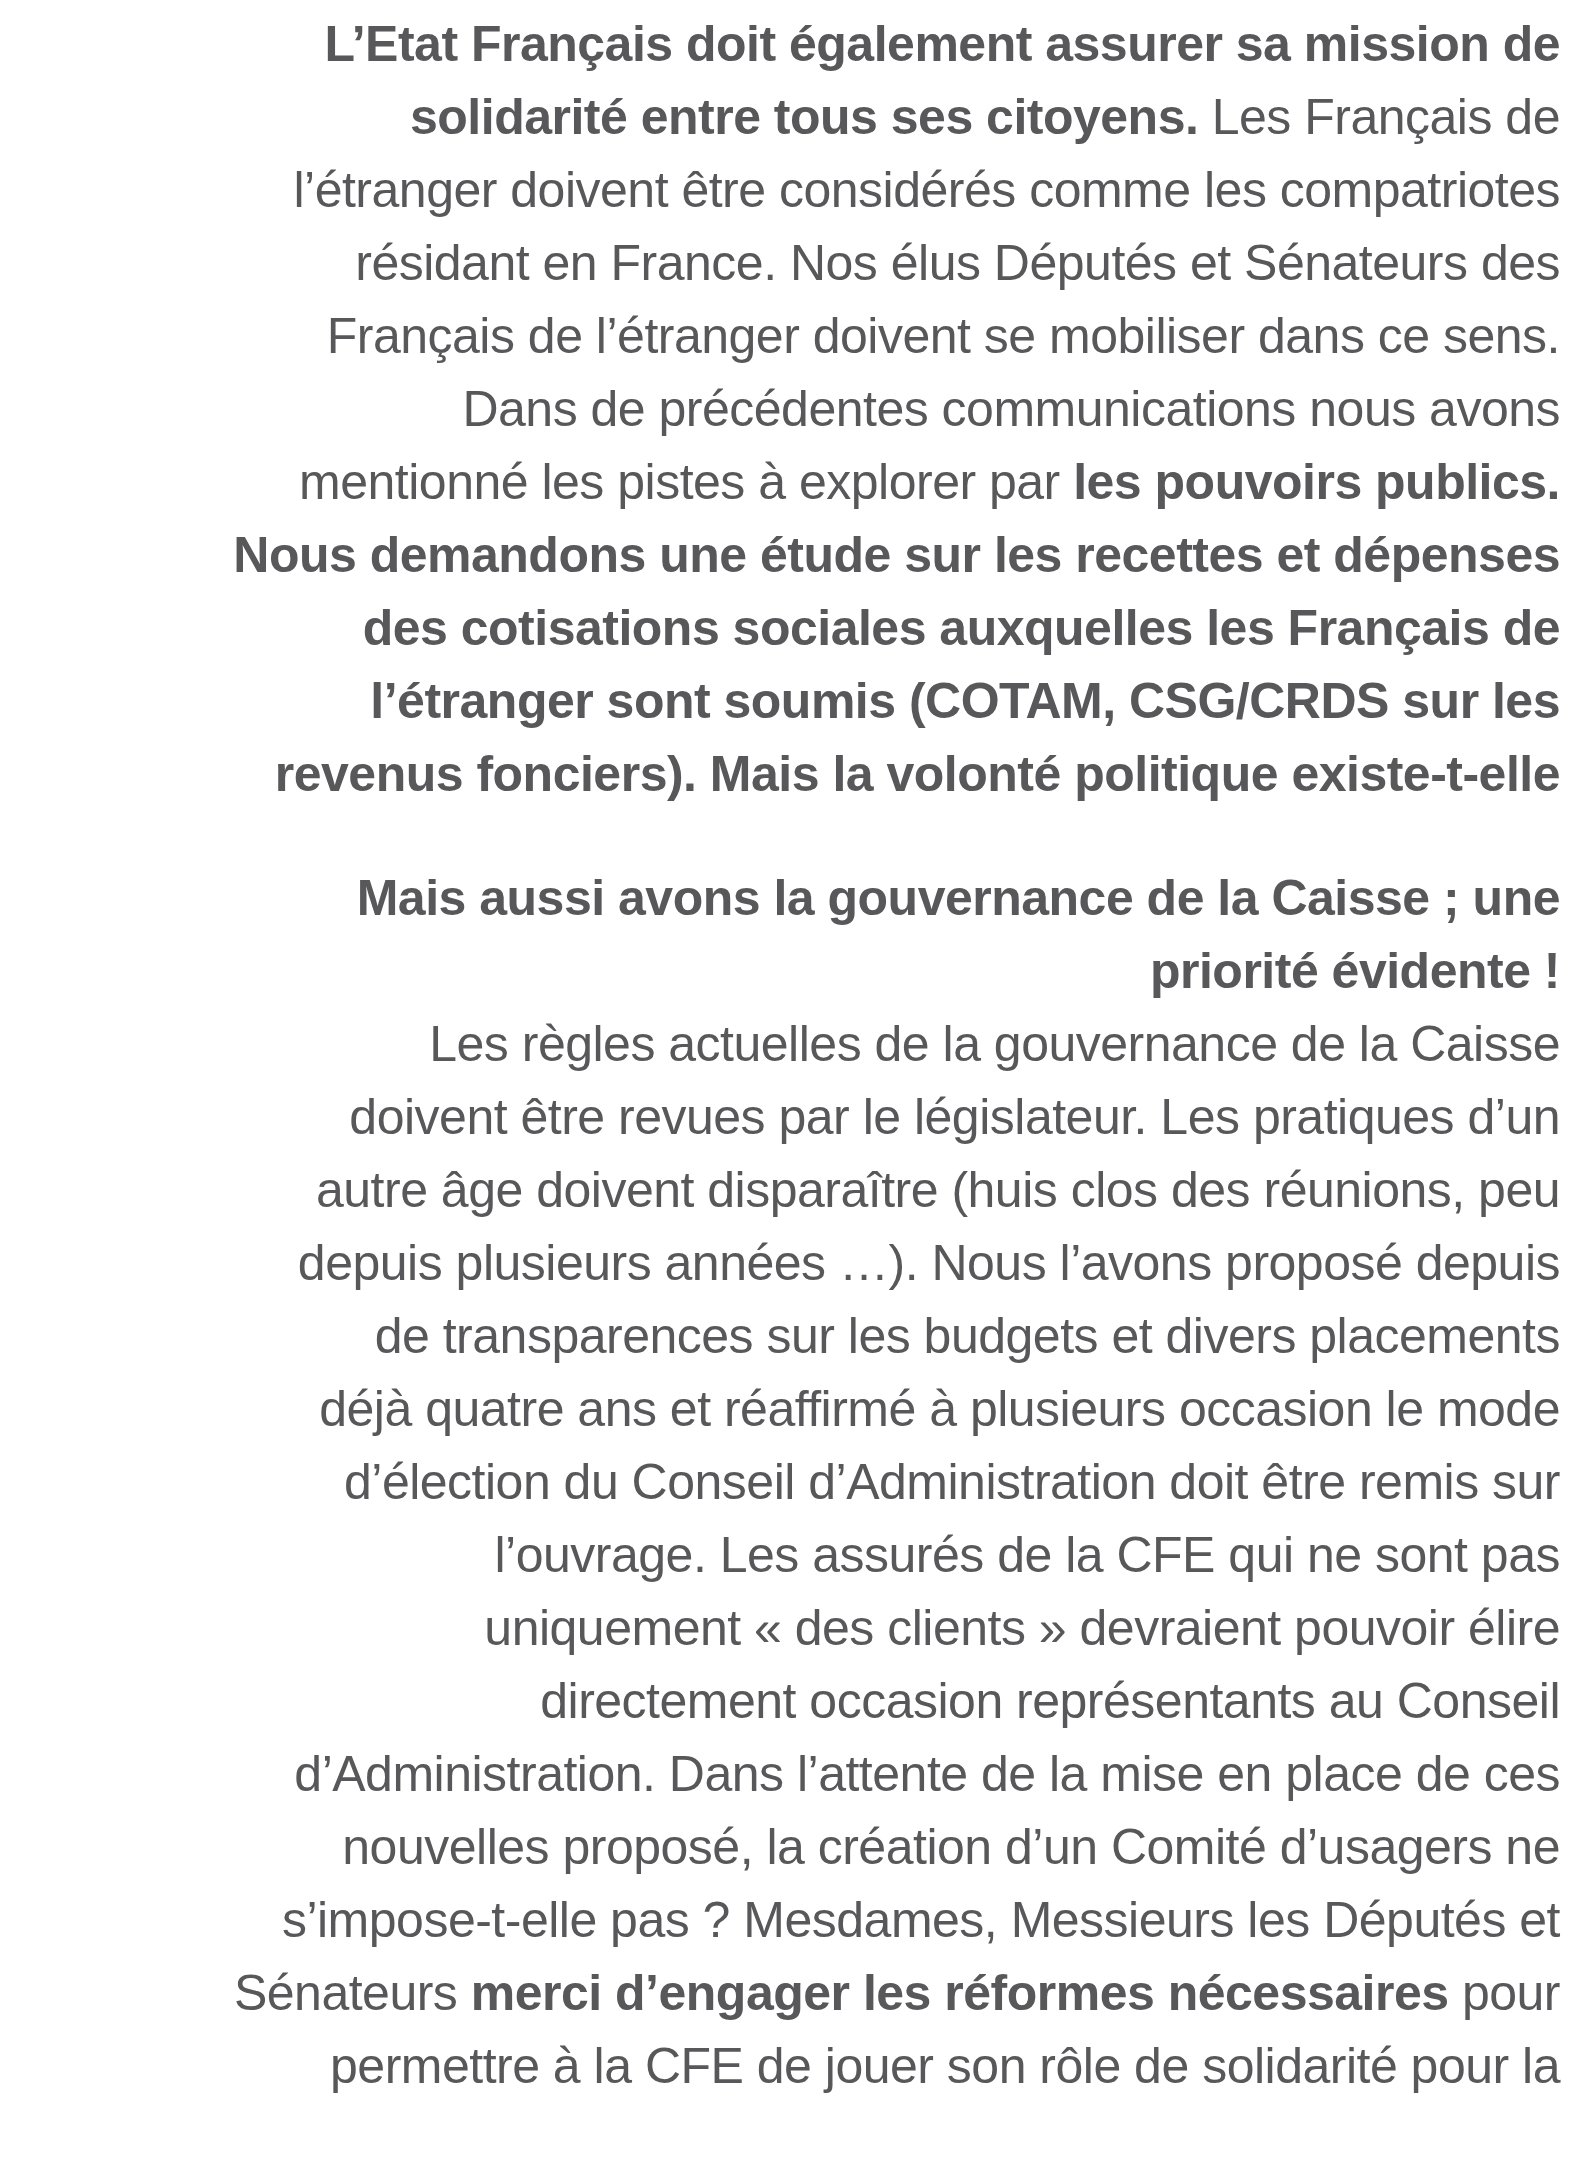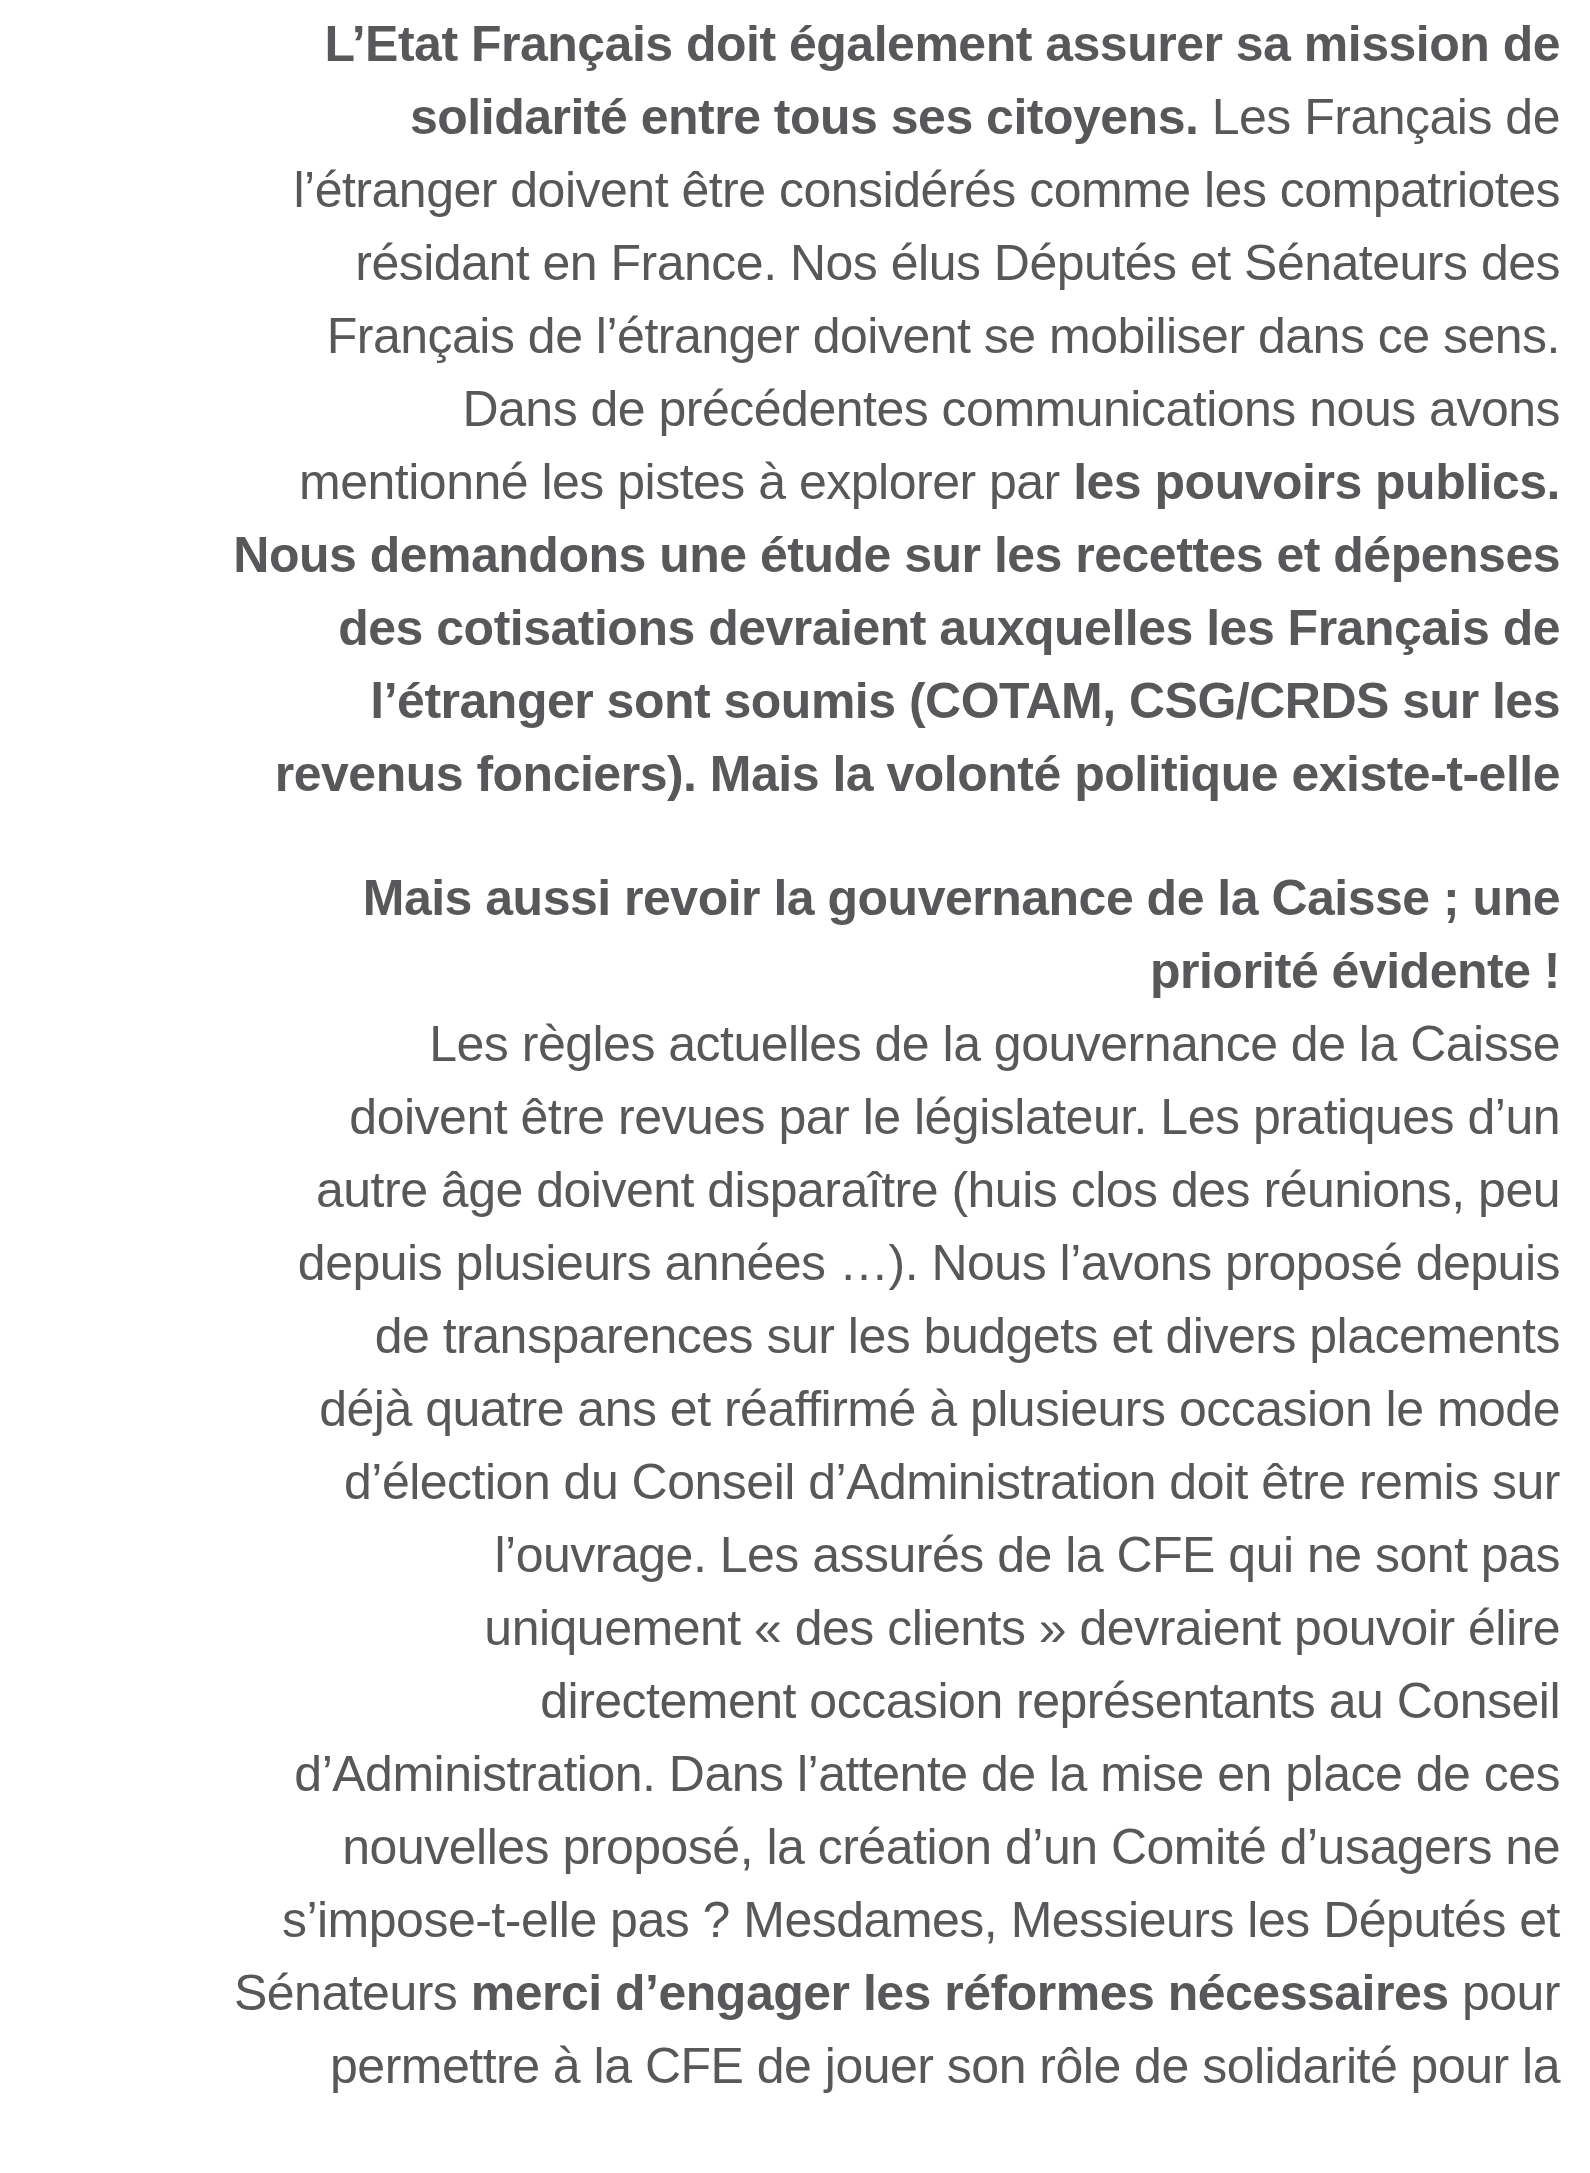--- a/index.html
+++ b/index.html
@@ -44,26 +44,26 @@
 <main class="article" style="color: rgb(88, 88, 90);">
     <p class="para">
       <span class="line"><span class="seg seg-bold">L’Etat Français doit également assurer sa mission de</span></span>
       <span class="line"><span class="seg seg-bold">solidarité entre tous ses citoyens.</span><span class="seg"> Les Français de</span></span>
       <span class="line"><span class="seg">l’étranger doivent être considérés comme les compatriotes</span></span>
       <span class="line"><span class="seg">résidant en France. Nos élus Députés et Sénateurs des</span></span>
       <span class="line"><span class="seg">Français de l’étranger doivent se mobiliser dans ce sens.</span></span>
       <span class="line"><span class="seg">Dans de précédentes communications nous avons</span></span>
       <span class="line"><span class="seg">mentionné les pistes à explorer par </span><span class="seg seg-bold">les pouvoirs publics.</span></span>
       <span class="line"><span class="seg seg-bold">Nous demandons une étude sur les recettes et dépenses</span></span>
-      <span class="line"><span class="seg seg-bold">des cotisations devraient auxquelles les Français de</span></span>
+      <span class="line"><span class="seg seg-bold">des cotisations sociales auxquelles les Français de</span></span>
       <span class="line"><span class="seg seg-bold">l’étranger sont soumis (COTAM, CSG/CRDS sur les</span></span>
       <span class="line"><span class="seg seg-bold">revenus fonciers). Mais la volonté politique existe-t-elle</span></span>
     </p>
     <p class="para">
-      <span class="line"><span class="seg seg-bold">Mais aussi revoir la gouvernance de la Caisse ; une</span></span>
+      <span class="line"><span class="seg seg-bold">Mais aussi avons la gouvernance de la Caisse ; une</span></span>
       <span class="line"><span class="seg seg-bold">priorité évidente !</span></span>
       <span class="line"><span class="seg">Les règles actuelles de la gouvernance de la Caisse</span></span>
       <span class="line"><span class="seg">doivent être revues par le législateur. Les pratiques d’un</span></span>
       <span class="line"><span class="seg">autre âge doivent disparaître (huis clos des réunions, peu</span></span>
       <span class="line"><span class="seg">depuis plusieurs années …). Nous l’avons proposé depuis</span></span>
       <span class="line"><span class="seg">de transparences sur les budgets et divers placements</span></span>
       <span class="line"><span class="seg">déjà quatre ans et réaffirmé à plusieurs occasion le mode</span></span>
       <span class="line"><span class="seg">d’élection du Conseil d’Administration doit être remis sur</span></span>
       <span class="line"><span class="seg">l’ouvrage. Les assurés de la CFE qui ne sont pas</span></span>
       <span class="line"><span class="seg">uniquement « des clients » devraient pouvoir élire</span></span>

